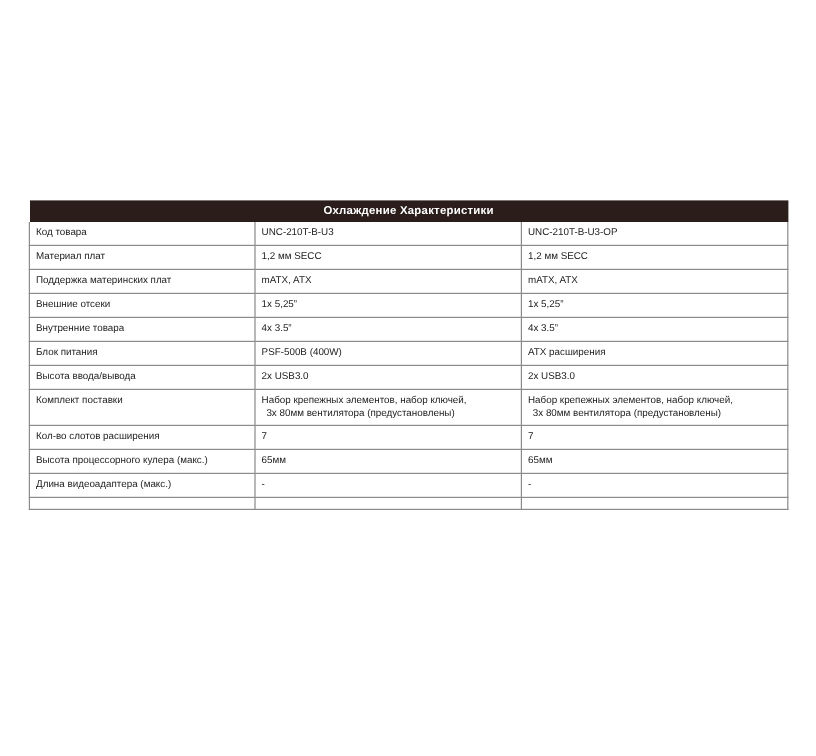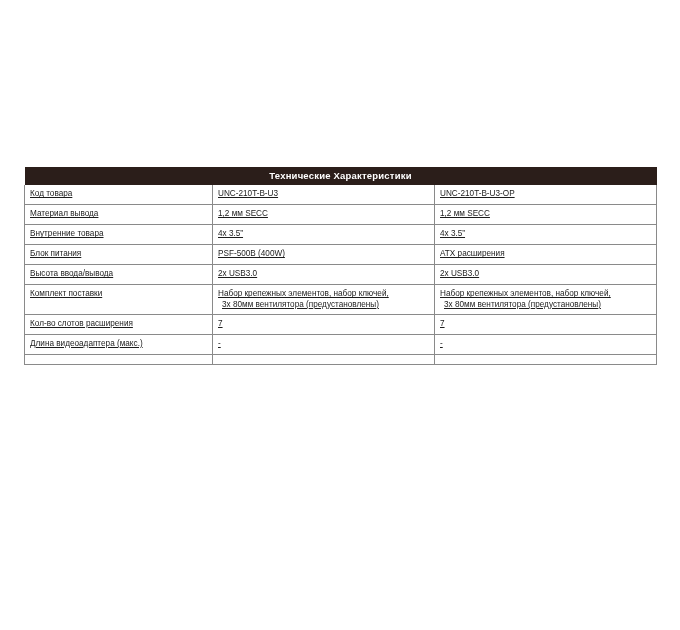--- a/index.html
+++ b/index.html
@@ -47,21 +47,20 @@
   }
 
   tbody tr.spec-row > * {
     border-bottom: 1px solid #8a8a8a;
     border-right: 1px solid #8a8a8a;
     font-size: 8.2px;
     color: #1c1c1c;
     line-height: 1.25;
     vertical-align: top;
     height: 11px;
-    text-decoration: underline;
   }
   tbody tr.spec-row > *:first-child {
     border-left: 1px solid #8a8a8a;
   }
 
   td.cell-label {
     padding: 4px 4px 4px 5px;
     white-space: nowrap;
   }
   td.cell-value {
@@ -97,40 +96,50 @@
 
 <div id="spec-sheet">
   <table class="spec-table">
     <colgroup>
       <col class="col-label">
       <col class="col-val-a">
       <col class="col-val-b">
     </colgroup>
     <thead>
       <tr class="header-row">
-        <th colspan="3">Технические Характеристики</th>
+        <th colspan="3">Охлаждение Характеристики</th>
       </tr>
     </thead>
     <tbody>
 
       <tr class="spec-row">
         <td class="cell-label">Код товара</td>
         <td class="cell-value">UNC-210T-B-U3</td>
         <td class="cell-value">UNC-210T-B-U3-OP</td>
       </tr>
 
 
       <tr class="spec-row">
-        <td class="cell-label">Материал вывода</td>
+        <td class="cell-label">Материал плат</td>
         <td class="cell-value">1,2 мм SECC</td>
         <td class="cell-value">1,2 мм SECC</td>
       </tr>
 
+      <tr class="spec-row">
+        <td class="cell-label">Поддержка материнских плат</td>
+        <td class="cell-value">mATX, ATX</td>
+        <td class="cell-value">mATX, ATX</td>
+      </tr>
 
 
+      <tr class="spec-row">
+        <td class="cell-label">Внешние отсеки</td>
+        <td class="cell-value">1x 5,25”</td>
+        <td class="cell-value">1x 5,25”</td>
+      </tr>
 
       <tr class="spec-row">
         <td class="cell-label">Внутренние товара</td>
         <td class="cell-value">4x 3.5”</td>
         <td class="cell-value">4x 3.5”</td>
       </tr>
 
       <tr class="spec-row">
         <td class="cell-label">Блок питания</td>
         <td class="cell-value">PSF-500B (400W)</td>
@@ -155,20 +164,25 @@
         </td>
       </tr>
 
       <tr class="spec-row">
         <td class="cell-label">Кол-во слотов расширения</td>
         <td class="cell-value">7</td>
         <td class="cell-value">7</td>
       </tr>
 
 
+      <tr class="spec-row">
+        <td class="cell-label">Высота процессорного кулера (макс.)</td>
+        <td class="cell-value">65мм</td>
+        <td class="cell-value">65мм</td>
+      </tr>
 
       <tr class="spec-row">
         <td class="cell-label">Длина видеоадаптера (макс.)</td>
         <td class="cell-value">-</td>
         <td class="cell-value">-</td>
       </tr>
 
       <tr class="filler-row">
         <td></td>
         <td></td>

